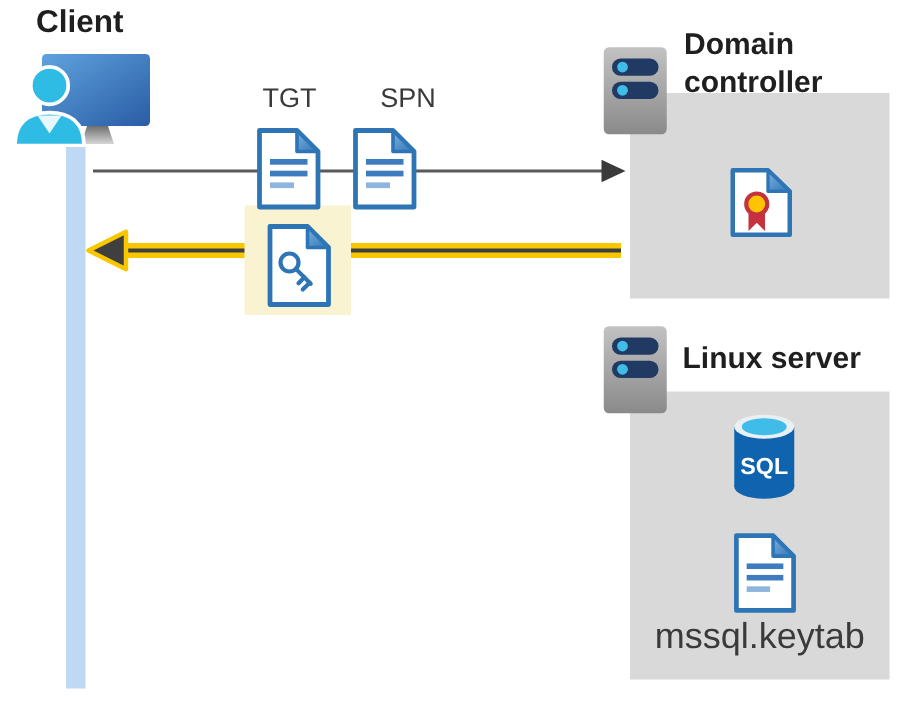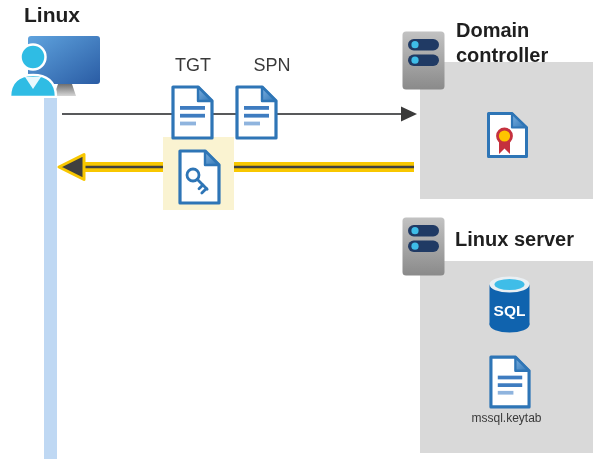--- a/index.html
+++ b/index.html
@@ -14,21 +14,21 @@
   .timeline{left:44px;top:94px;width:13px;height:365px;background:#BFD8F3;}
   .arrows{left:0;top:0;width:600px;height:468px;pointer-events:none;}
   .highlight{left:163px;top:137px;width:71px;height:73px;background:#FAF3D1;}
   .heading{font-weight:bold;color:#1F1F1F;font-size:20px;line-height:25px;}
   .client-label{left:24px;top:2px;font-size:21px;line-height:26px;}
   .dc-label{left:456px;top:18px;width:112px;}
   .linux-label{left:455px;top:227px;white-space:nowrap;}
   .ticket-label{font-size:18px;color:#3A3A3A;text-align:center;width:48px;top:55px;}
   .tgt-label{left:169px;}
   .spn-label{left:248px;}
-  .keytab-label{left:420px;top:411px;width:173px;text-align:center;font-size:12px;color:#3A3A3A;}
+  .keytab-label{left:420px;top:411px;width:173px;text-align:center;font-size:24px;color:#3A3A3A;}
   svg{display:block;}
 </style>
 </head>
 <body>
 
 <div class="canvas">
 
   <svg width="0" height="0" style="position:absolute" aria-hidden="true">
     <defs>
       <linearGradient id="mon-grad" x1="0" y1="0" x2="1" y2="1">
@@ -62,21 +62,21 @@
     </g>
     <g>
       <line x1="82" y1="167" x2="414" y2="167" stroke="#F8C700" stroke-width="10"></line>
       <line x1="82" y1="167" x2="414" y2="167" stroke="#3F3F3F" stroke-width="2.6"></line>
       <polygon points="59,167 84,154.5 84,179.5" fill="#3F3F3F" stroke="#F8C700" stroke-width="3" stroke-linejoin="round"></polygon>
     </g>
   </svg>
 
   <div class="abs highlight"></div>
 
-  <div class="abs heading client-label">Linux</div>
+  <div class="abs heading client-label">Client</div>
   <svg class="abs" style="left:8px;top:34px" width="96" height="64" viewBox="0 0 96 64">
     <rect x="20" y="2" width="72" height="48" rx="3" fill="url(#mon-grad)"></rect>
     <path d="M50 50 L64 50 L68 62 L46 62 Z" fill="url(#stand-grad)"></path>
     <g>
       <path d="M2 63 C2 47 12 41 25 41 C38 41 48 47 48 63 Z" fill="#2FBCE4" stroke="#FFFFFF" stroke-width="2.5"></path>
       <path d="M17 43 L25 55 L33 43 Z" fill="#E8F8FD"></path>
       <circle cx="25" cy="23" r="12.5" fill="#2FBCE4" stroke="#FFFFFF" stroke-width="2.5"></circle>
     </g>
   </svg>
 

